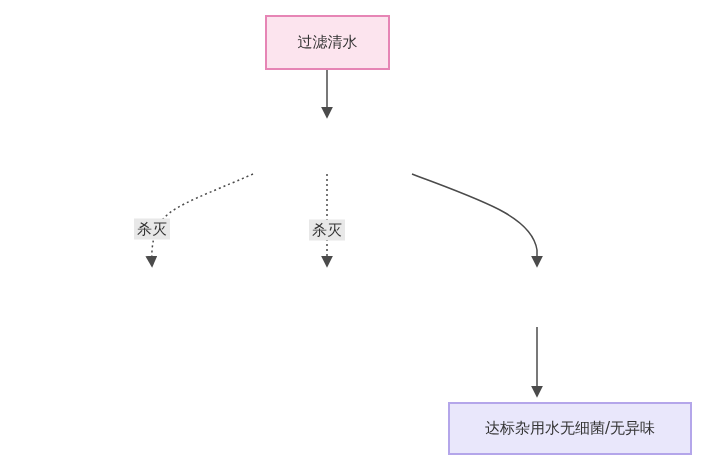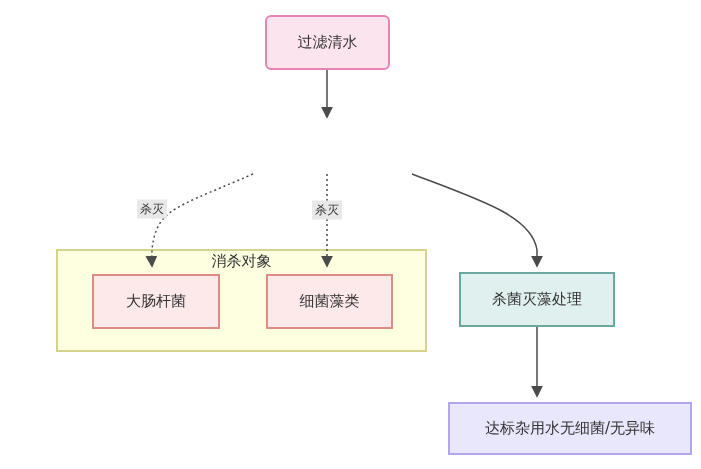--- a/index.html
+++ b/index.html
@@ -17,21 +17,21 @@
     box-sizing: border-box;
     display: flex;
     align-items: center;
     justify-content: center;
     text-align: center;
     font-size: 15px;
     line-height: 1.3;
     border: 2px solid transparent;
     z-index: 2;
   }
-  .node.pink   { background: var(--pink_fill);   border-color: var(--pink_border); border-radius: 6px; }
+  .node.pink   { background: var(--pink_fill);   border-color: var(--pink_border); }
   .node.salmon { background: var(--salmon_fill); border-color: var(--salmon_border); }
   .node.teal   { background: var(--teal_fill);   border-color: var(--teal_border); }
   .node.purple { background: var(--purple_fill); border-color: var(--purple_border); margin-left: 34px; }
   .group {
     position: absolute;
     box-sizing: border-box;
     left: 56px; top: 249px; width: 371px; height: 103px;
     background: var(--yellow_fill);
     border: 2px solid var(--yellow_border);
     z-index: 1;
@@ -41,23 +41,24 @@
     top: 1px; left: 0; right: 0;
     text-align: center;
     font-size: 15px;
     z-index: 2;
   }
   .edge-label {
     position: absolute;
     transform: translate(-50%, -50%);
     background: var(--label_bg);
     padding: 1px 3px;
-    font-size: 12px;
+    font-size: 15px;
     z-index: 4;
     white-space: nowrap;
+    margin-top: 20px;
   }
   svg.edges {
     position: absolute;
     left: 0; top: 0;
     width: 701px; height: 469px;
     z-index: 3;
     pointer-events: none;
   }
   svg.edges path.edge {
     fill: none;
@@ -76,30 +77,24 @@
   #n-result    { left: 414px; top: 402px; width: 244px; height: 53px; }
   .group .node { position: absolute; }
   #lbl-kill-left { left: 152px; top: 209px; }
   #lbl-kill-mid  { left: 327px; top: 210px; }
 </style>
 </head>
 <body>
 
 <div class="canvas">
 
-  <div class="group">
-    <div class="group-title">消杀对象</div>
-    <div class="node salmon" id="n-ecoli">大肠杆菌</div>
-    <div class="node salmon" id="n-algae">细菌藻类</div>
-  </div>
 
   <div class="node pink" id="n-filter">过滤清水</div>
 
 
-  <div class="node teal" id="n-steril">杀菌灭藻处理</div>
 
   <div class="node purple" id="n-result">达标杂用水无细菌/无异味</div>
 
   <svg class="edges" xmlns="http://www.w3.org/2000/svg">
     <defs>
       <marker id="arrowhead" viewBox="0 0 10 10" refX="8.5" refY="5" markerWidth="8" markerHeight="8" orient="auto-start-reverse">
         <path class="head" d="M0,0 L10,5 L0,10 z"></path>
       </marker>
     </defs>
     <path class="edge" d="M327,70 L327,117" marker-end="url(#arrowhead)"></path>

